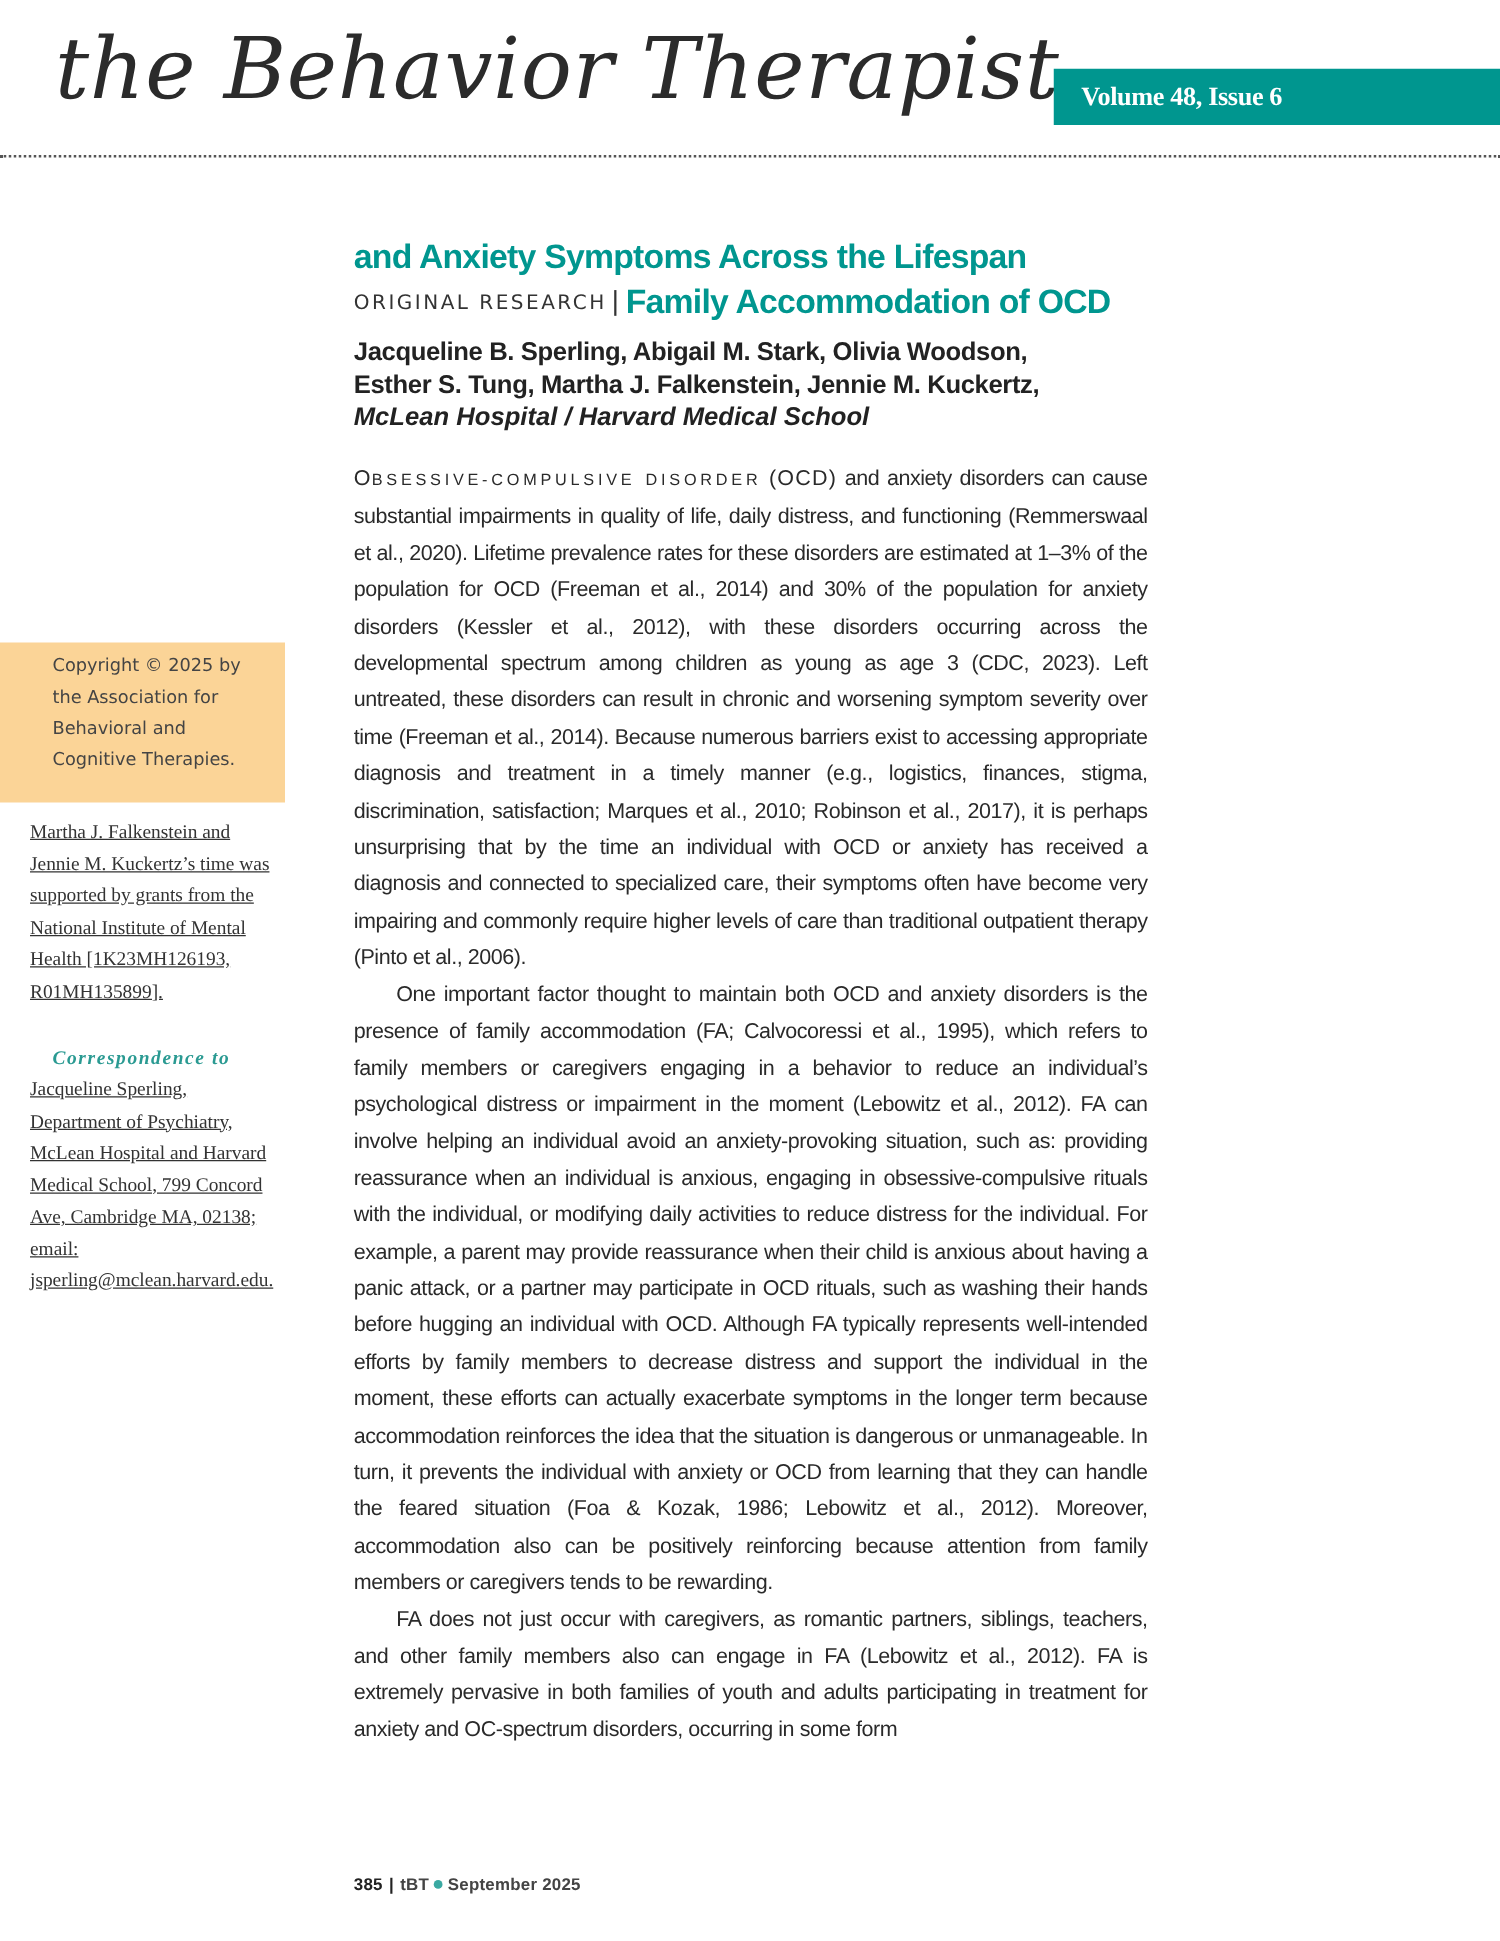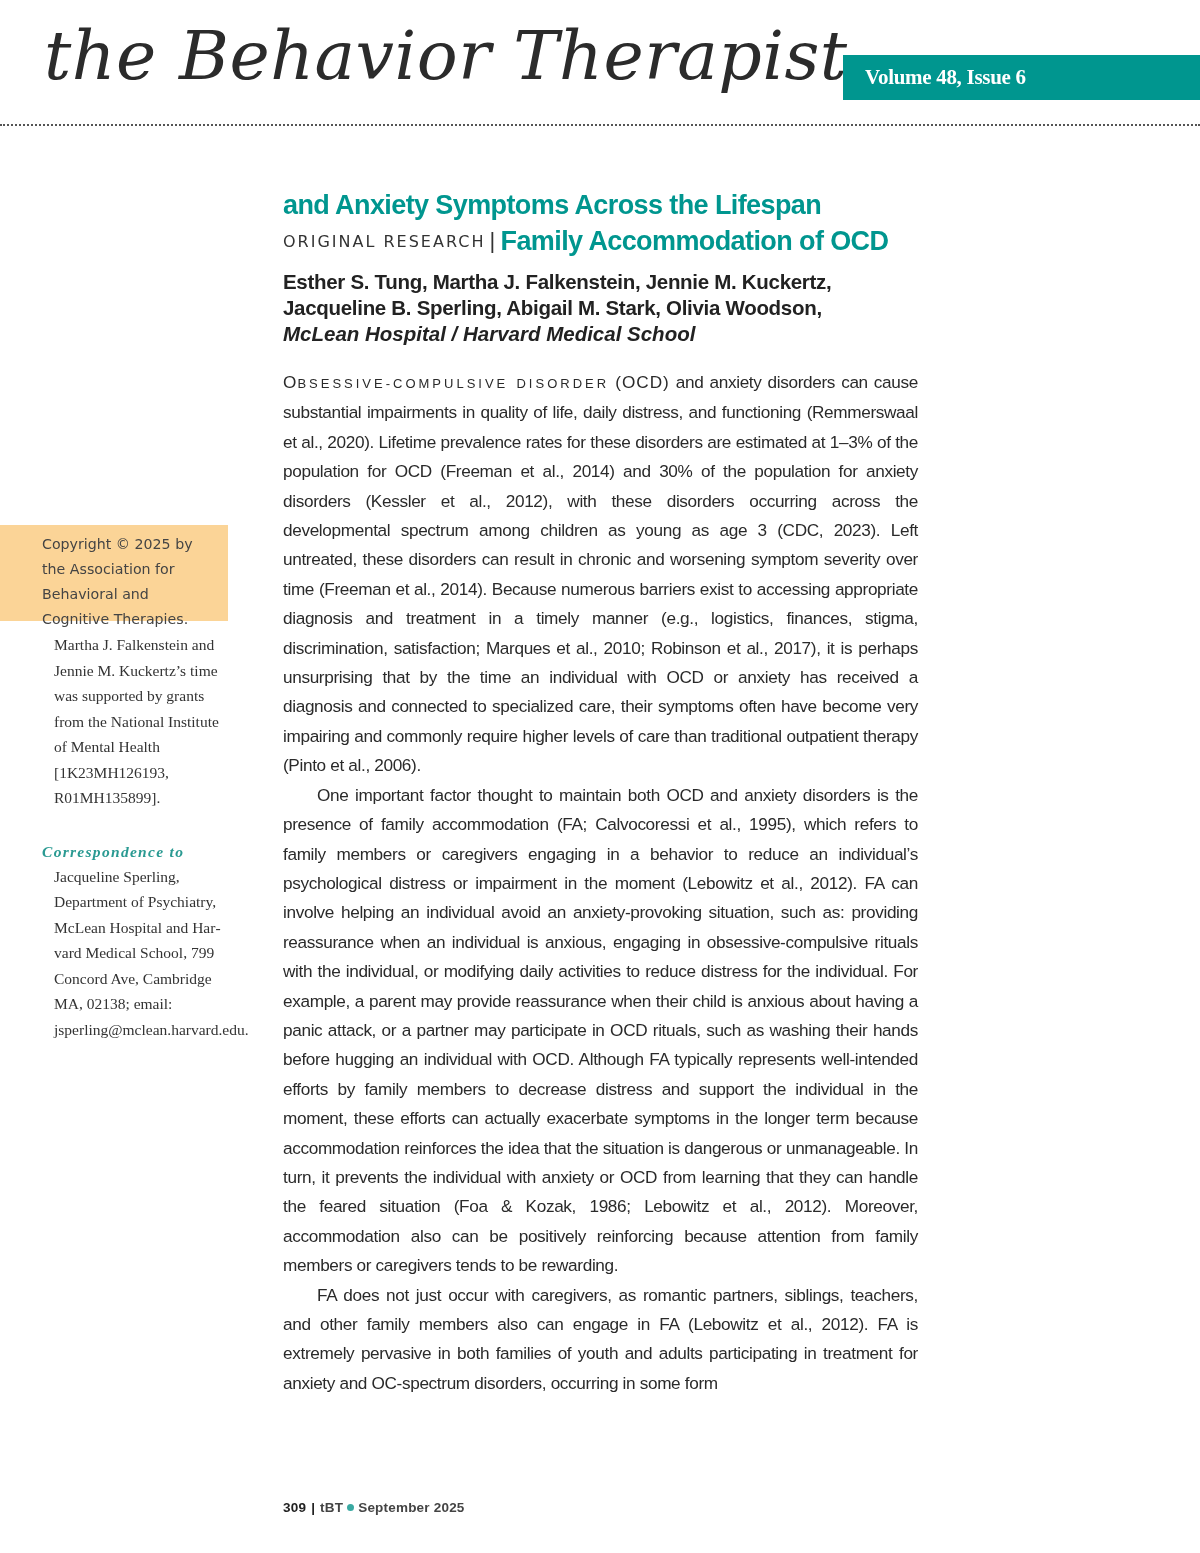--- a/index.html
+++ b/index.html
@@ -39,26 +39,26 @@
     font-family: "Liberation Sans", sans-serif; font-weight: bold;
     font-size: 20.5px; line-height: 26px; color: #222; letter-spacing: -0.3px;
   }
   .affil {
     font-family: "Liberation Sans", sans-serif; font-style: italic;
     font-size: 20.5px; line-height: 26px; color: #222; font-weight: bold;
   }
 
   .sidebar { position: absolute; left: 0; top: 514px; width: 228px; }
   .copyright-box {
-    background: #fbd497; padding: 7px 14px 6px 42px; height: 96px;
-    font-family: "DejaVu Sans", sans-serif; font-size: 14.2px; line-height: 25px; color: #444; margin-top: 11px;
+    background: #fbd497; padding: 7px 14px 6px 42px; height: 128px;
+    font-family: "DejaVu Sans", sans-serif; font-size: 14.2px; line-height: 25px; color: #444;
   }
   .funding, .corr-body {
-    padding-left: 54px; padding-right: 6px;
-    font-family: "Liberation Serif", serif; font-size: 15.5px; line-height: 25.5px; color: #333;
+    padding-left: 24px; padding-right: 6px;
+    font-family: "Liberation Serif", serif; font-size: 15.5px; line-height: 25.5px; color: #333; text-decoration: underline;
   }
   .funding { margin-top: 11px; }
   .corr-heading {
     padding-left: 42px; margin-top: 28px;
     font-family: "Liberation Serif", serif; font-style: italic; font-weight: bold;
     font-size: 15.5px; letter-spacing: 1.3px; color: #2a9a92; line-height: 25px;
   }
 
   .body-text {
     position: absolute; left: 283px; top: 368px; width: 635px;
@@ -88,34 +88,34 @@
 <div class="masthead">the Behavior Therapist</div>
 <div class="volume-bar">Volume 48, Issue 6</div>
 <div class="dotted-rule"></div>
 
 <div class="article-head">
   <div class="title-line">and Anxiety Symptoms Across the Lifespan</div>
   <div class="title-line">
     <span class="section-label">ORIGINAL RESEARCH</span><span class="sep">|</span><span>Family Accommodation of OCD</span>
   </div>
   <div class="authors">
+    <div>Jacqueline B. Sperling, Abigail M. Stark, Olivia Woodson,</div>
     <div>Esther S. Tung, Martha J. Falkenstein, Jennie M. Kuckertz,</div>
-    <div>Jacqueline B. Sperling, Abigail M. Stark, Olivia Woodson,</div>
   </div>
   <div class="affil">McLean Hospital / Harvard Medical School</div>
 </div>
 
 <div class="sidebar">
   <div class="copyright-box">Copyright © 2025 by the Association for Behavioral and Cognitive Therapies.</div>
   <div class="funding">Martha J. Falkenstein and Jennie M. Kuckertz’s time was supported by grants from the National Institute of Mental Health [1K23MH126193, R01MH135899].</div>
   <div class="corr-heading">Correspondence to</div>
   <div class="corr-body">Jacqueline Sperling, Department of Psychiatry, McLean Hospital and Har­vard Medical School, 799 Concord Ave, Cambridge MA, 02138; email: jsperling@mclean.harvard.edu.</div>
 </div>
 
 <div class="body-text">
   <p><span class="lead-cap">O</span><span class="smallcaps-lead">bsessive-compulsive disorder</span> <span class="lead-cap">(OCD)</span><span> and anxiety disorders can cause substantial impairments in quality of life, daily distress, and functioning (Remmerswaal et al., 2020). Lifetime prevalence rates for these disorders are estimated at 1–3% of the population for OCD (Freeman et al., 2014) and 30% of the population for anxiety disorders (Kessler et al., 2012), with these dis­orders occurring across the developmental spectrum among children as young as age 3 (CDC, 2023). Left untreated, these disorders can result in chronic and worsening symptom severity over time (Freeman et al., 2014). Because numer­ous barriers exist to accessing appropriate diagnosis and treatment in a timely manner (e.g., logistics, finances, stigma, discrimination, satisfaction; Marques et al., 2010; Robinson et al., 2017), it is perhaps unsurprising that by the time an individual with OCD or anxiety has received a diagnosis and connected to specialized care, their symptoms often have become very impairing and com­monly require higher levels of care than traditional outpatient therapy (Pinto et al., 2006).</span></p>
   <p class="indent">One important factor thought to maintain both OCD and anxiety disorders is the presence of family accommodation (FA; Calvocoressi et al., 1995), which refers to family members or caregivers engaging in a behavior to reduce an indi­vidual’s psychological distress or impairment in the moment (Lebowitz et al., 2012). FA can involve helping an individual avoid an anxiety-provoking situation, such as: providing reassurance when an individual is anxious, engaging in obsessive-compulsive rituals with the individual, or modifying daily activities to reduce distress for the individual. For example, a parent may provide reassur­ance when their child is anxious about having a panic attack, or a partner may participate in OCD rituals, such as washing their hands before hugging an indi­vidual with OCD. Although FA typically represents well-intended efforts by family members to decrease distress and support the individual in the moment, these efforts can actually exacerbate symptoms in the longer term because accom­modation reinforces the idea that the situation is dangerous or unmanageable. In turn, it prevents the individual with anxiety or OCD from learning that they can handle the feared situation (Foa &amp; Kozak, 1986; Lebowitz et al., 2012). More­over, accommodation also can be positively reinforcing because attention from family members or caregivers tends to be rewarding.</p>
   <p class="indent">FA does not just occur with caregivers, as romantic partners, siblings, teachers, and other family members also can engage in FA (Lebowitz et al., 2012). FA is extremely pervasive in both families of youth and adults participat­ing in treatment for anxiety and OC-spectrum disorders, occurring in some form</p>
 </div>
 
 <div class="footer">
-  <span class="page-num">309</span><span class="bar">|</span><span>tBT</span><span class="dot"></span><span>September 2025</span>
+  <span class="page-num">385</span><span class="bar">|</span><span>tBT</span><span class="dot"></span><span>September 2025</span>
 </div>
 
 </body></html>

